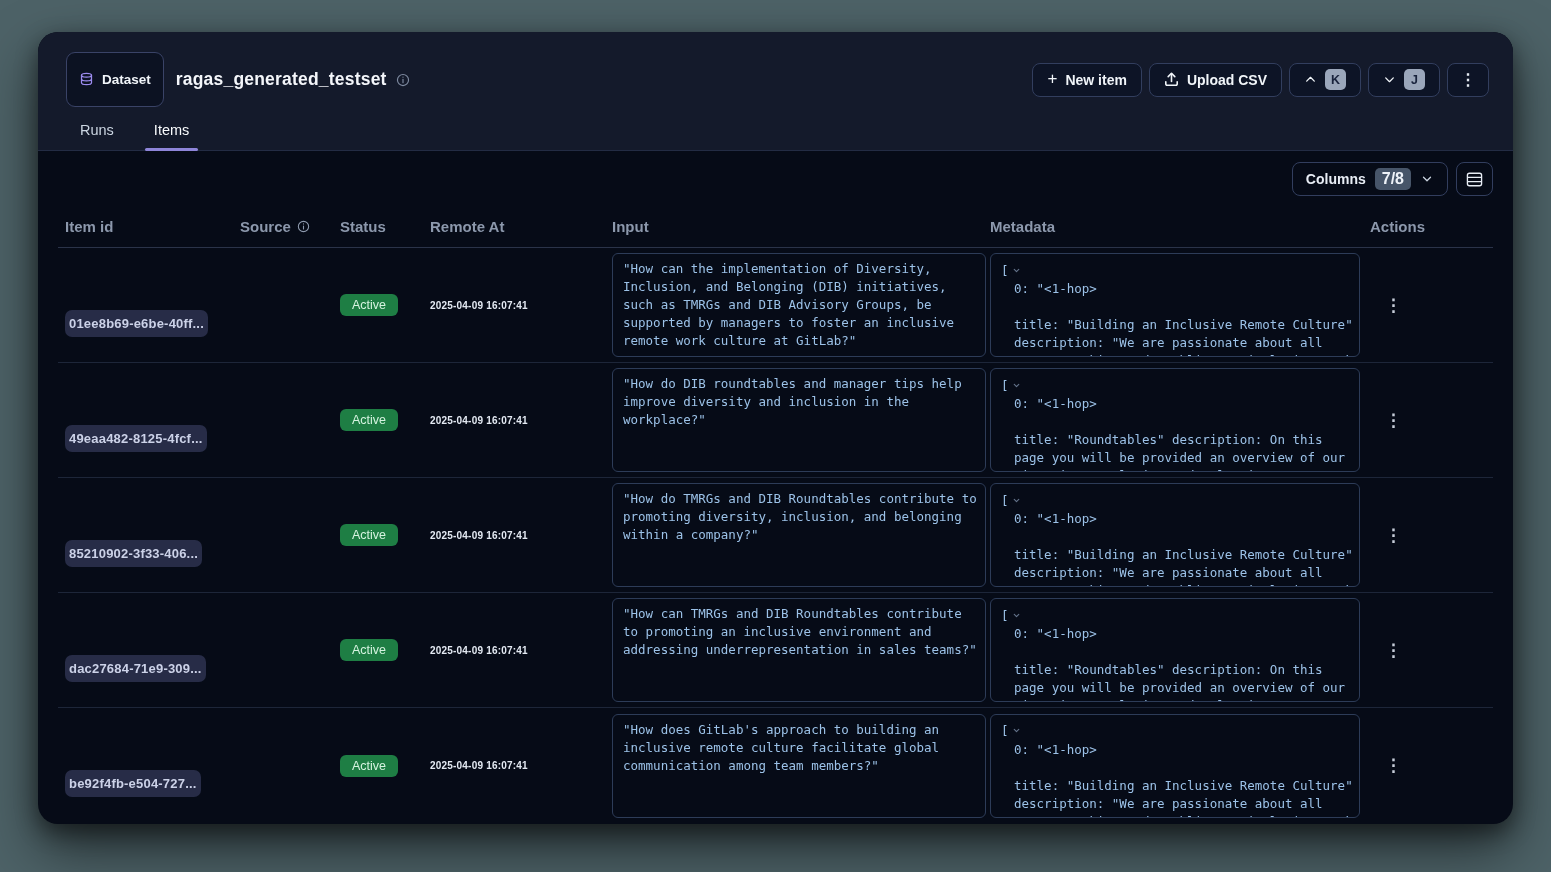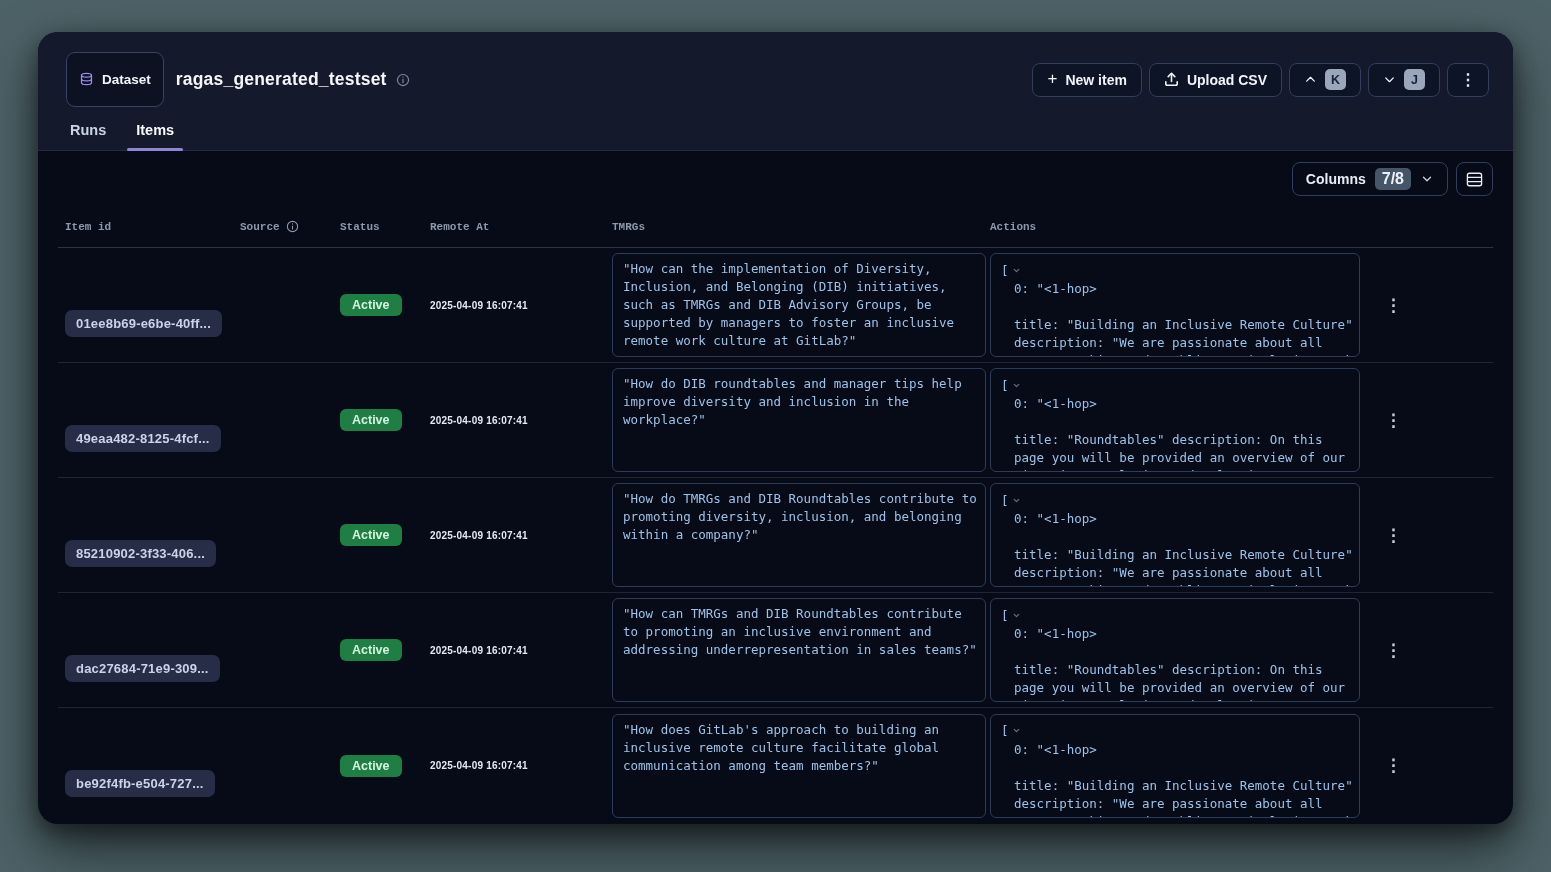--- a/index.html
+++ b/index.html
@@ -35,21 +35,21 @@
     display:flex; align-items:center; gap:8px; padding:0 14px; cursor:pointer;
     font-family:"Liberation Sans", sans-serif;
   }
   .btn .plus { font-size:17px; font-weight:400; line-height:1; margin-top:-2px; }
   .key-badge {
     width:21px; height:21px; background:#9aa6ba; color:#18223c; border-radius:5px;
     font-size:12.5px; font-weight:700; display:flex; align-items:center; justify-content:center;
   }
   .kebab-btn { padding:0 12px; font-size:16px; font-weight:700; color:#e3e8f0; }
   .tabs { display:flex; gap:30px; margin-top:15px; padding-left:4px; }
-  .tab { font-size:14.5px; font-weight:700; color:#cbd5e1; padding-bottom:12px; position:relative; cursor:pointer; }
+  .tab { font-size:14.5px; font-weight:400; color:#cbd5e1; padding-bottom:12px; position:relative; cursor:pointer;margin-left:10px; }
   .tab.active { color:#f8fafc; }
   .tab.active::after {
     content:""; position:absolute; left:-9px; right:-9px; bottom:-1px; height:3px;
     background:#8e85d9; border-radius:3px;
   }
   
   .toolbar { display:flex; justify-content:flex-end; align-items:center; gap:8px; padding:11px 20px 10px; }
   .columns-btn {
     height:34px; border:1px solid #323e5e; border-radius:8px; background:transparent;
     display:flex; align-items:center; gap:9px; padding:0 13px;
@@ -64,31 +64,31 @@
   
   .table { margin:0 20px; }
   .thead, .trow {
     display:grid;
     grid-template-columns:175px 100px 90px 182px 378px 380px 1fr;
     padding-left:7px;
   }
   .thead {
     height:42px; align-items:center;
     border-bottom:1px solid #2a3349;
-    color:#8c98ac; font-size:11px; font-weight:600;font-family:Liberation Mono, monospace;
+    color:#8c98ac; font-size:15px; font-weight:600;
   }
   .th { display:flex; align-items:center; gap:6px; }
   .trow { height:115px; align-items:center; border-bottom:1px solid #1d2639; }
   .trow:last-child { border-bottom:none; }
   .id-pill {
     display:inline-block; background:#272c47; color:#ccd2e8; font-weight:700; font-size:13px;
-    padding:6px 11px; border-radius:7px; letter-spacing:.2px; cursor:pointer;margin-top:36px;
+    padding:6px 4px; border-radius:7px; letter-spacing:.2px; cursor:pointer;margin-top:36px;
   }
   .status-badge {
-    display:inline-block; background:#1e7e44; color:#d6f3e0; font-weight:700; font-size:12.5px;
+    display:inline-block; background:#1e7e44; color:#d6f3e0; font-weight:400; font-size:12.5px;
     padding:4px 12px; border-radius:6px;
   }
   .cell-created { color:#e4eaf3; font-weight:600; font-size:10px; letter-spacing:.2px; }
   .code-box {
     width:374px; height:104px;
     border:1px solid #2d3c58; border-radius:6px;
     padding:6px 10px; overflow:hidden; cursor:pointer;
   }
   .cell-meta .code-box { width:370px; }
   .code-text {
@@ -194,21 +194,24 @@
             <path d="M12 7.2h.01"></path>
           </svg>
       </div>
       <div class="th">
           <span>Status</span>
         </div>
       <div class="th">
           <span>Remote At</span>
         </div>
       <div class="th">
-          <span>TMRGs</span>
+          <span>Input</span>
+        </div>
+      <div class="th">
+          <span>Metadata</span>
         </div>
       <div class="th">
           <span>Actions</span>
         </div>
     </div>
     <div id="table-body">
   <div class="trow">
     <div class="cell">
       <span class="id-pill">01ee8b69-e6be-40ff...</span>
     </div>

